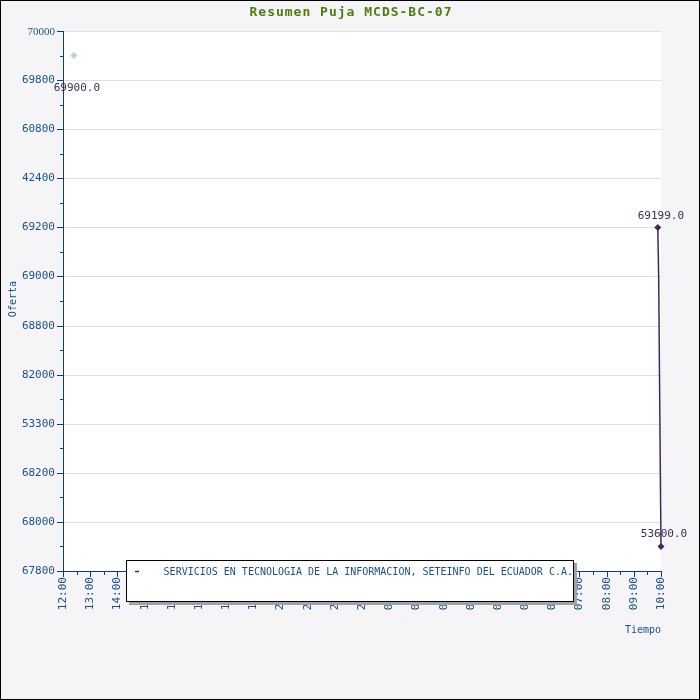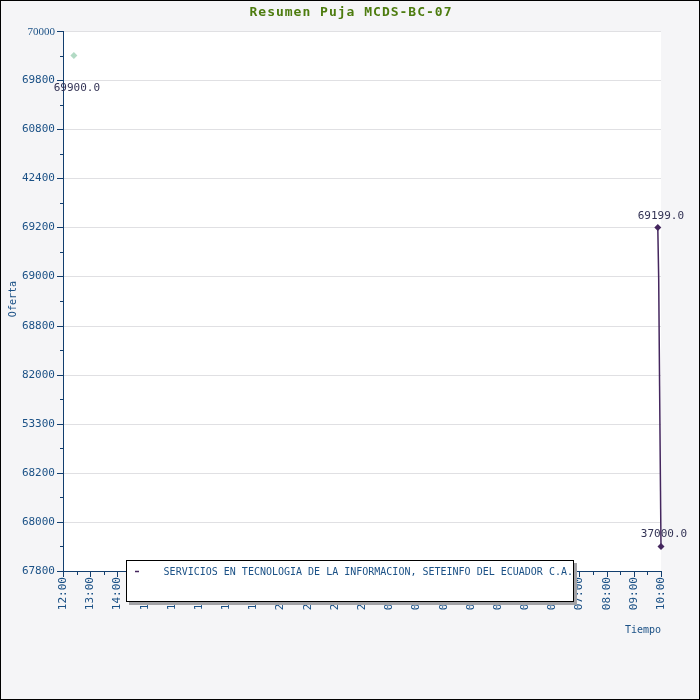--- a/index.html
+++ b/index.html
@@ -178,21 +178,21 @@
   <div class="axtitle" style="left:598px;top:623px;width:62px;text-align:right;">Tiempo</div>
 
   <svg id="series-layer" class="layer" width="700" height="700">
       <polyline points="656.8,226.6 657.7,277.9 658.6,384.9 659.5,490.0 660.0,545.5" fill="none" stroke="#44265e" stroke-width="1.5"></polyline>
       <path d="M 656.8287878787879 223.1090909090909 L 660.3287878787879 226.6090909090909 L 656.8287878787879 230.1090909090909 L 653.3287878787879 226.6090909090909 Z" fill="#44265e"></path>
       <path d="M 660 541.9545454545455 L 663.5 545.4545454545455 L 660 548.9545454545455 L 656.5 545.4545454545455 Z" fill="#44265e"></path>
       <path d="M 72.87272727272729 51.04545454545455 L 76.37272727272729 54.54545454545455 L 72.87272727272729 58.04545454545455 L 69.37272727272729 54.54545454545455 Z" fill="#b2dac4"></path>
     </svg>
   <div id="point-labels">
       <div class="plabel" style="left: 627.829px; top: 207.609px;">69199.0</div>
-      <div class="plabel" style="left: 631px; top: 526.455px;">37000.0</div>
+      <div class="plabel" style="left: 631px; top: 526.455px;">53600.0</div>
       <div class="plabel" style="left: 43.8727px; top: 48px; margin-top: 32px;">69900.0</div>
     </div>
 
   <div class="legend">
     <div class="legend-row">
       <svg class="lmark" width="28" height="13">
         <line x1="1" y1="6.5" x2="27" y2="6.5" stroke-width="1.5" stroke="#44265e"></line>
         <path d="M 14 2 L 18.5 6.5 L 14 11 L 9.5 6.5 Z" fill="#44265e"></path>
       </svg>
       <span class="txt">SERVICIOS EN TECNOLOGIA DE LA INFORMACION, SETEINFO DEL ECUADOR C.A.</span>

